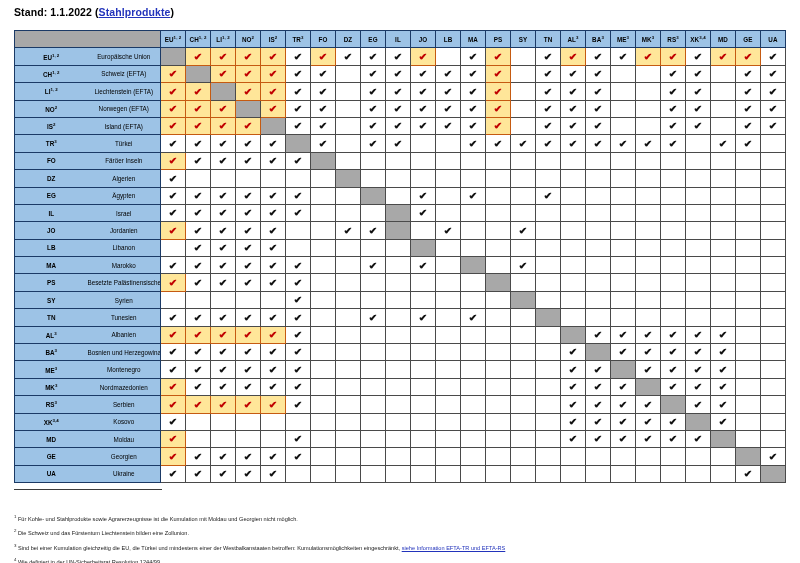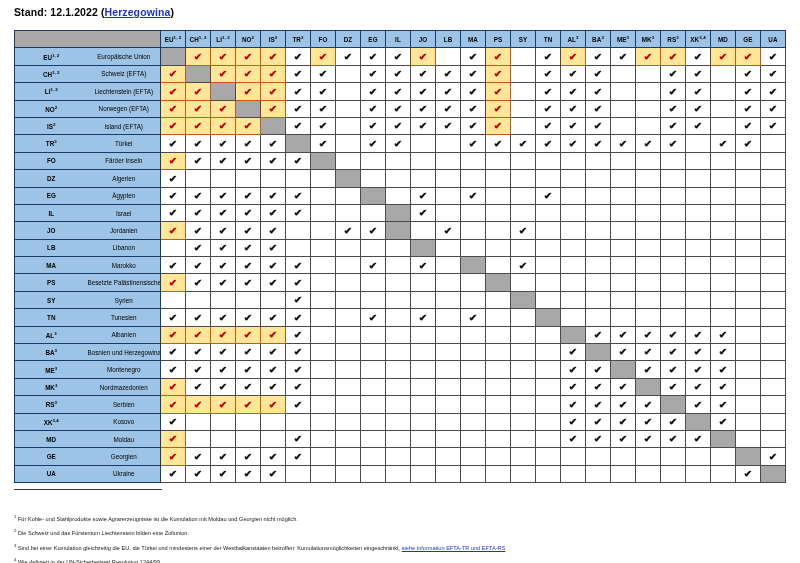--- a/index.html
+++ b/index.html
@@ -136,21 +136,21 @@
     color: #1a1a1a;
   }
   #footnotes .fn { white-space: nowrap; }
   #footnotes .fn sup { font-size: 4.4px; vertical-align: super; margin-right: 1.5px; }
   #footnotes .fnlink { color: #2233bb; text-decoration: underline; }
 </style>
 </head>
 <body>
 
 <div id="stand-line">
-  <span>Stand: 12.1.2022 (</span><a class="link" href="#">Herzegowina</a><span>)</span>
+  <span>Stand: 1.1.2022 (</span><a class="link" href="#">Stahlprodukte</a><span>)</span>
 </div>
 
 <div id="matrix-wrap">
   <table id="matrix">
     <thead>
       <tr>
         <th class="corner" colspan="2"></th>
 
       <th class="colhead">EU<sup>1, 2</sup></th>
           <th class="colhead">CH<sup>1, 2</sup></th>

